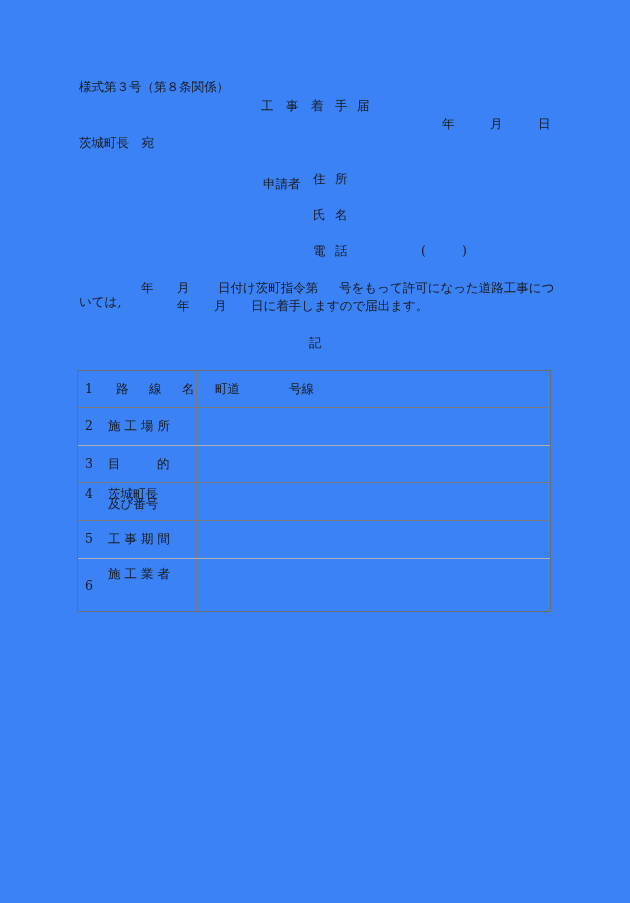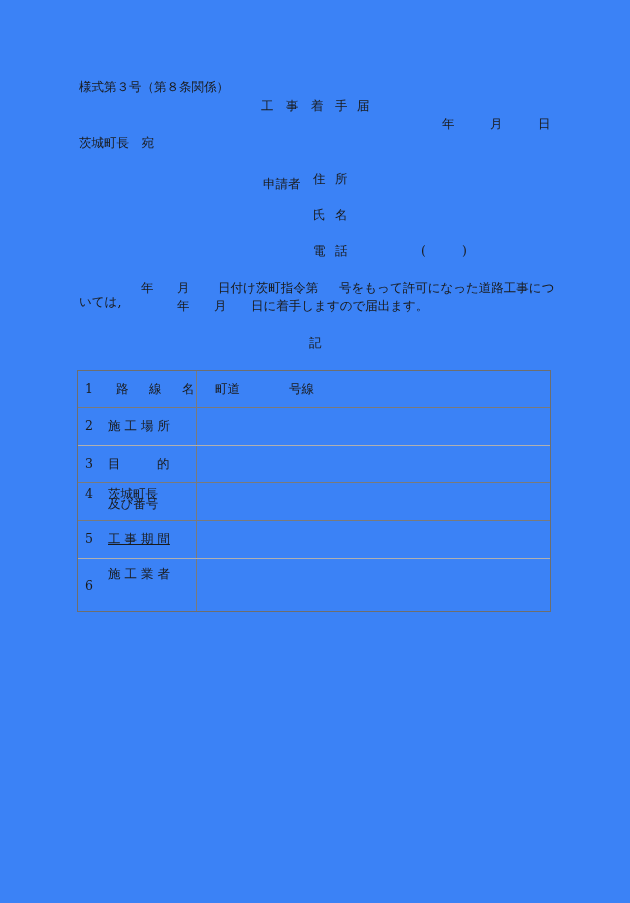--- a/index.html
+++ b/index.html
@@ -171,21 +171,21 @@
         <span class="num" style="top:4px;">4</span>
         <span class="lbl" style="top:4px;">茨城町長</span>
         <span class="lbl" style="top:14px;">及び番号</span>
       </div>
       <div class="cell-value"></div>
     </div>
 
     <div class="row" style="top:149px; height:38px;">
       <div class="cell-label">
         <span class="num" style="top:11px;">5</span>
-        <span class="lbl" style="top:11px;text-decoration:underline;">工 事 期 間</span>
+        <span class="lbl" style="top:11px;">工 事 期 間</span>
       </div>
       <div class="cell-value"></div>
     </div>
 
     <div class="row light" style="top:187px; height:53px;">
       <div class="cell-label">
         <span class="num" style="top:20px;">6</span>
         <span class="lbl" style="top:8px;">施 工 業 者</span>
       </div>
       <div class="cell-value"></div>

